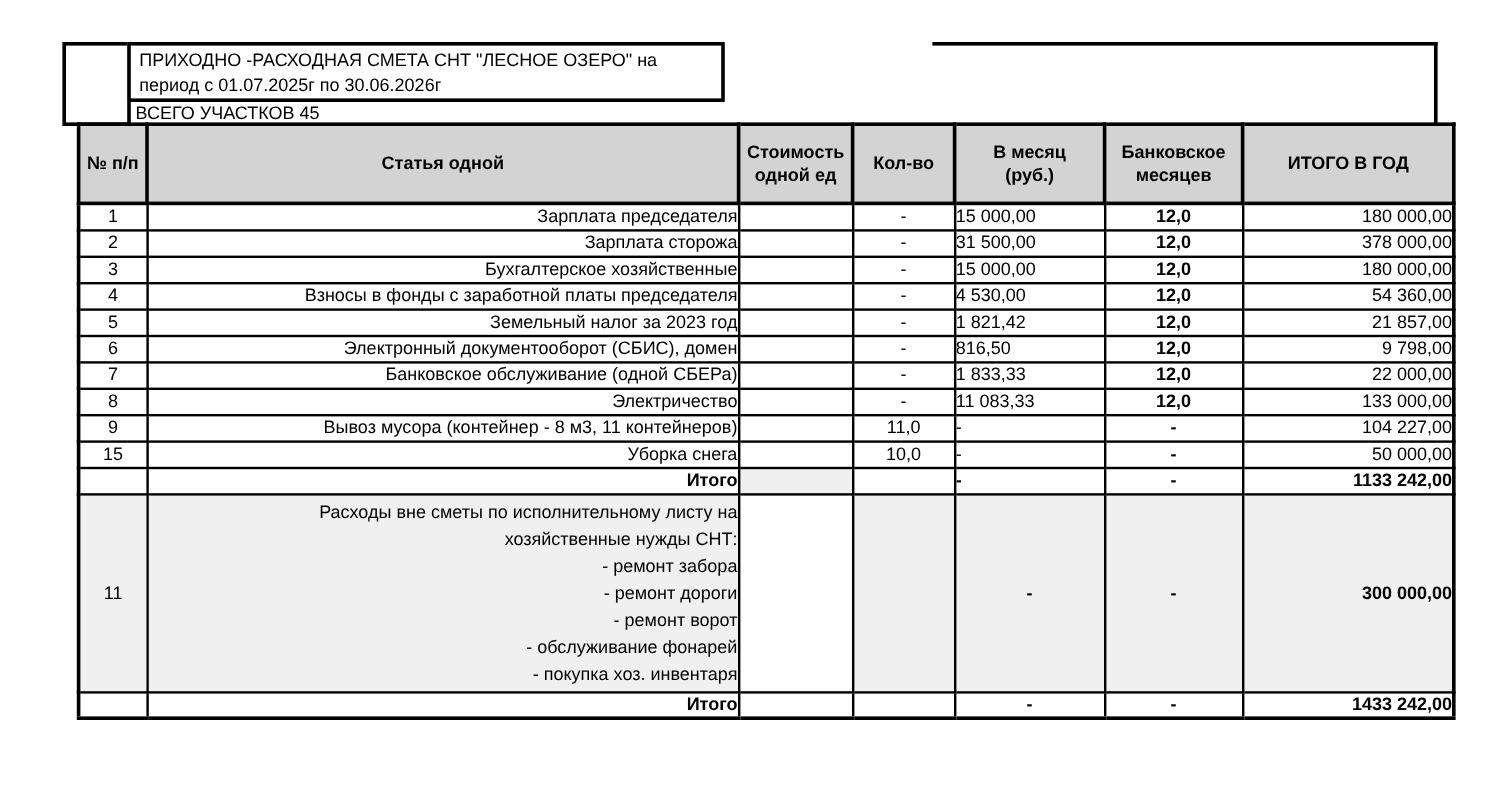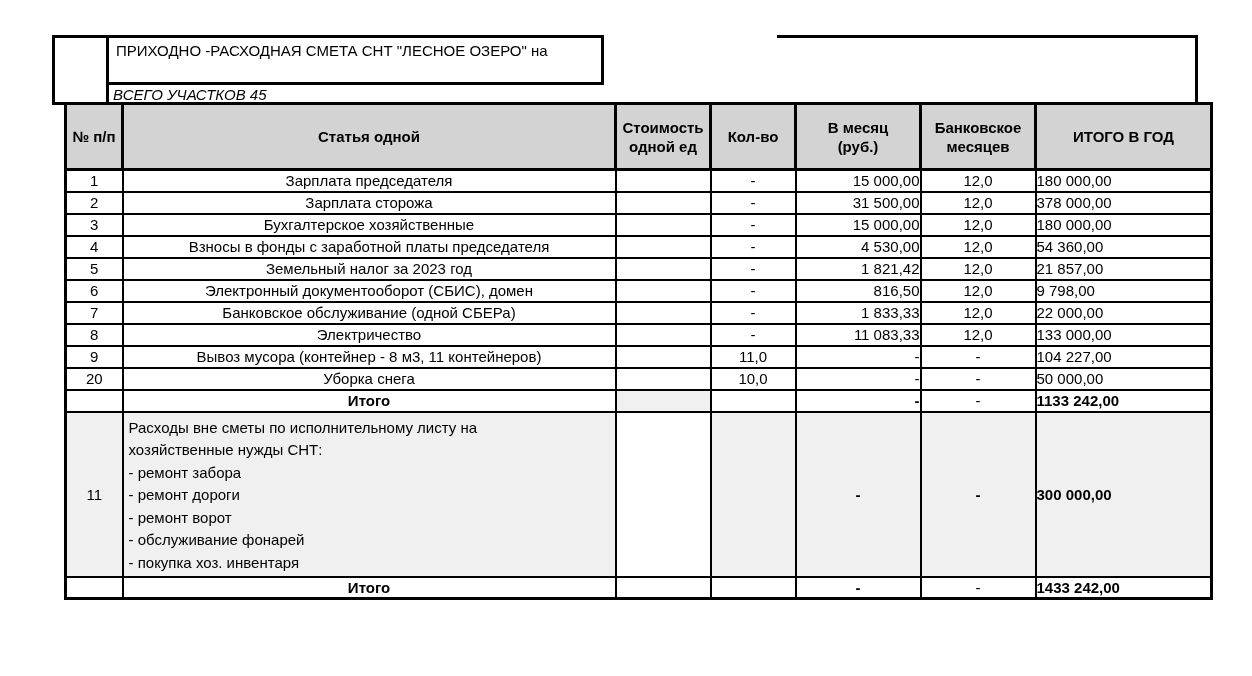--- a/index.html
+++ b/index.html
@@ -13,21 +13,21 @@
   .corner-cell{
     position:absolute;left:52px;top:35px;width:57px;height:70px;
     border:3px solid var(--border,#000);box-sizing:border-box;background:#fff;
   }
   .title-box{
     position:absolute;left:106px;top:35px;width:498px;height:50px;
     border:3px solid var(--border,#000);box-sizing:border-box;background:#fff;
     padding:2px 4px 0 7px;line-height:21px;white-space:nowrap;overflow:hidden;
   }
   .subtitle{
-    position:absolute;left:113px;top:86px;line-height:18px;font-style:italic;
+    position:absolute;left:113px;top:86px;line-height:18px;
   }
   .top-right-bar{
     position:absolute;left:777px;top:35px;width:421px;height:70px;
     border-top:3px solid var(--border,#000);border-right:3px solid var(--border,#000);
     box-sizing:border-box;background:#fff;
   }
   
   table.main{
     position:absolute;left:64px;top:102px;width:1146px;
     border-collapse:collapse;table-layout:fixed;
@@ -38,46 +38,47 @@
     padding:0;box-sizing:border-box;overflow:hidden;
     font-size:15px;vertical-align:middle;
   }
   table.main th{
     border-width:3px;background:var(--header-bg,#d3d3d3);
     font-weight:bold;text-align:center;white-space:pre-line;line-height:19px;
     height:66px;
   }
   tr.data-row{height:22px;}
   td.c-num{text-align:center;}
-  td.c-item{text-align:center;padding-left:5px;}
+  td.c-item{text-align:right;padding-left:5px;}
   td.c-unit{text-align:center;}
   td.c-qty{text-align:center;}
-  td.c-month{text-align:right;padding-right:5px;}
-  td.c-months{text-align:center;}
-  td.c-total{padding-right:5px;}
+  td.c-month{padding-right:5px;}
+  td.c-months{text-align:center;font-weight:bold;}
+  td.c-total{text-align:right;padding-right:5px;}
   .bold{font-weight:bold;}
   tr.subtotal-row{height:22px;}
   tr.subtotal-row td.c-unit{background:var(--shaded-bg,#f0f0f0);}
   tr.row11{height:158px;}
   tr.row11 td{background:var(--shaded-bg,#f0f0f0);}
   tr.row11 td.c-unit{background:#ffffff;}
   tr.row11 td.c-month,tr.row11 td.c-months{text-align:center;padding-right:0;}
   .item-lines{padding:4px 0 2px 5px;}
-  .item-lines div{line-height:22.5px;white-space:nowrap;}
+  .item-lines div{line-height:22.5px;white-space:nowrap;text-align:right;}
   tr.grand-row{height:21px;}
   tr.grand-row td{border-bottom:3px solid var(--border,#000);}
   tr.grand-row td.c-month{text-align:center;padding-right:0;}
 </style>
 </head>
 <body>
 
 <div class="corner-cell"></div>
 
 <div class="title-box">
   <div>ПРИХОДНО -РАСХОДНАЯ СМЕТА СНТ "ЛЕСНОЕ ОЗЕРО" на</div>
+  <div>период с 01.07.2025г по 30.06.2026г</div>
 </div>
 
 <div class="subtitle">ВСЕГО УЧАСТКОВ 45</div>
 
 <div class="top-right-bar"></div>
 
 <table class="main">
   <colgroup>
     <col style="width:57px">
       <col style="width:493px">
@@ -177,21 +178,21 @@
     <tr class="data-row">
       <td class="c-num">9</td>
       <td class="c-item">Вывоз мусора (контейнер - 8 м3, 11 контейнеров)</td>
       <td class="c-unit"></td>
       <td class="c-qty">11,0</td>
       <td class="c-month">-</td>
       <td class="c-months">-</td>
       <td class="c-total">104 227,00</td>
     </tr>
     <tr class="data-row">
-      <td class="c-num">20</td>
+      <td class="c-num">15</td>
       <td class="c-item">Уборка снега</td>
       <td class="c-unit"></td>
       <td class="c-qty">10,0</td>
       <td class="c-month">-</td>
       <td class="c-months">-</td>
       <td class="c-total">50 000,00</td>
     </tr>
     <tr class="subtotal-row">
       <td class="c-num"></td>
       <td class="c-item bold">Итого</td>

